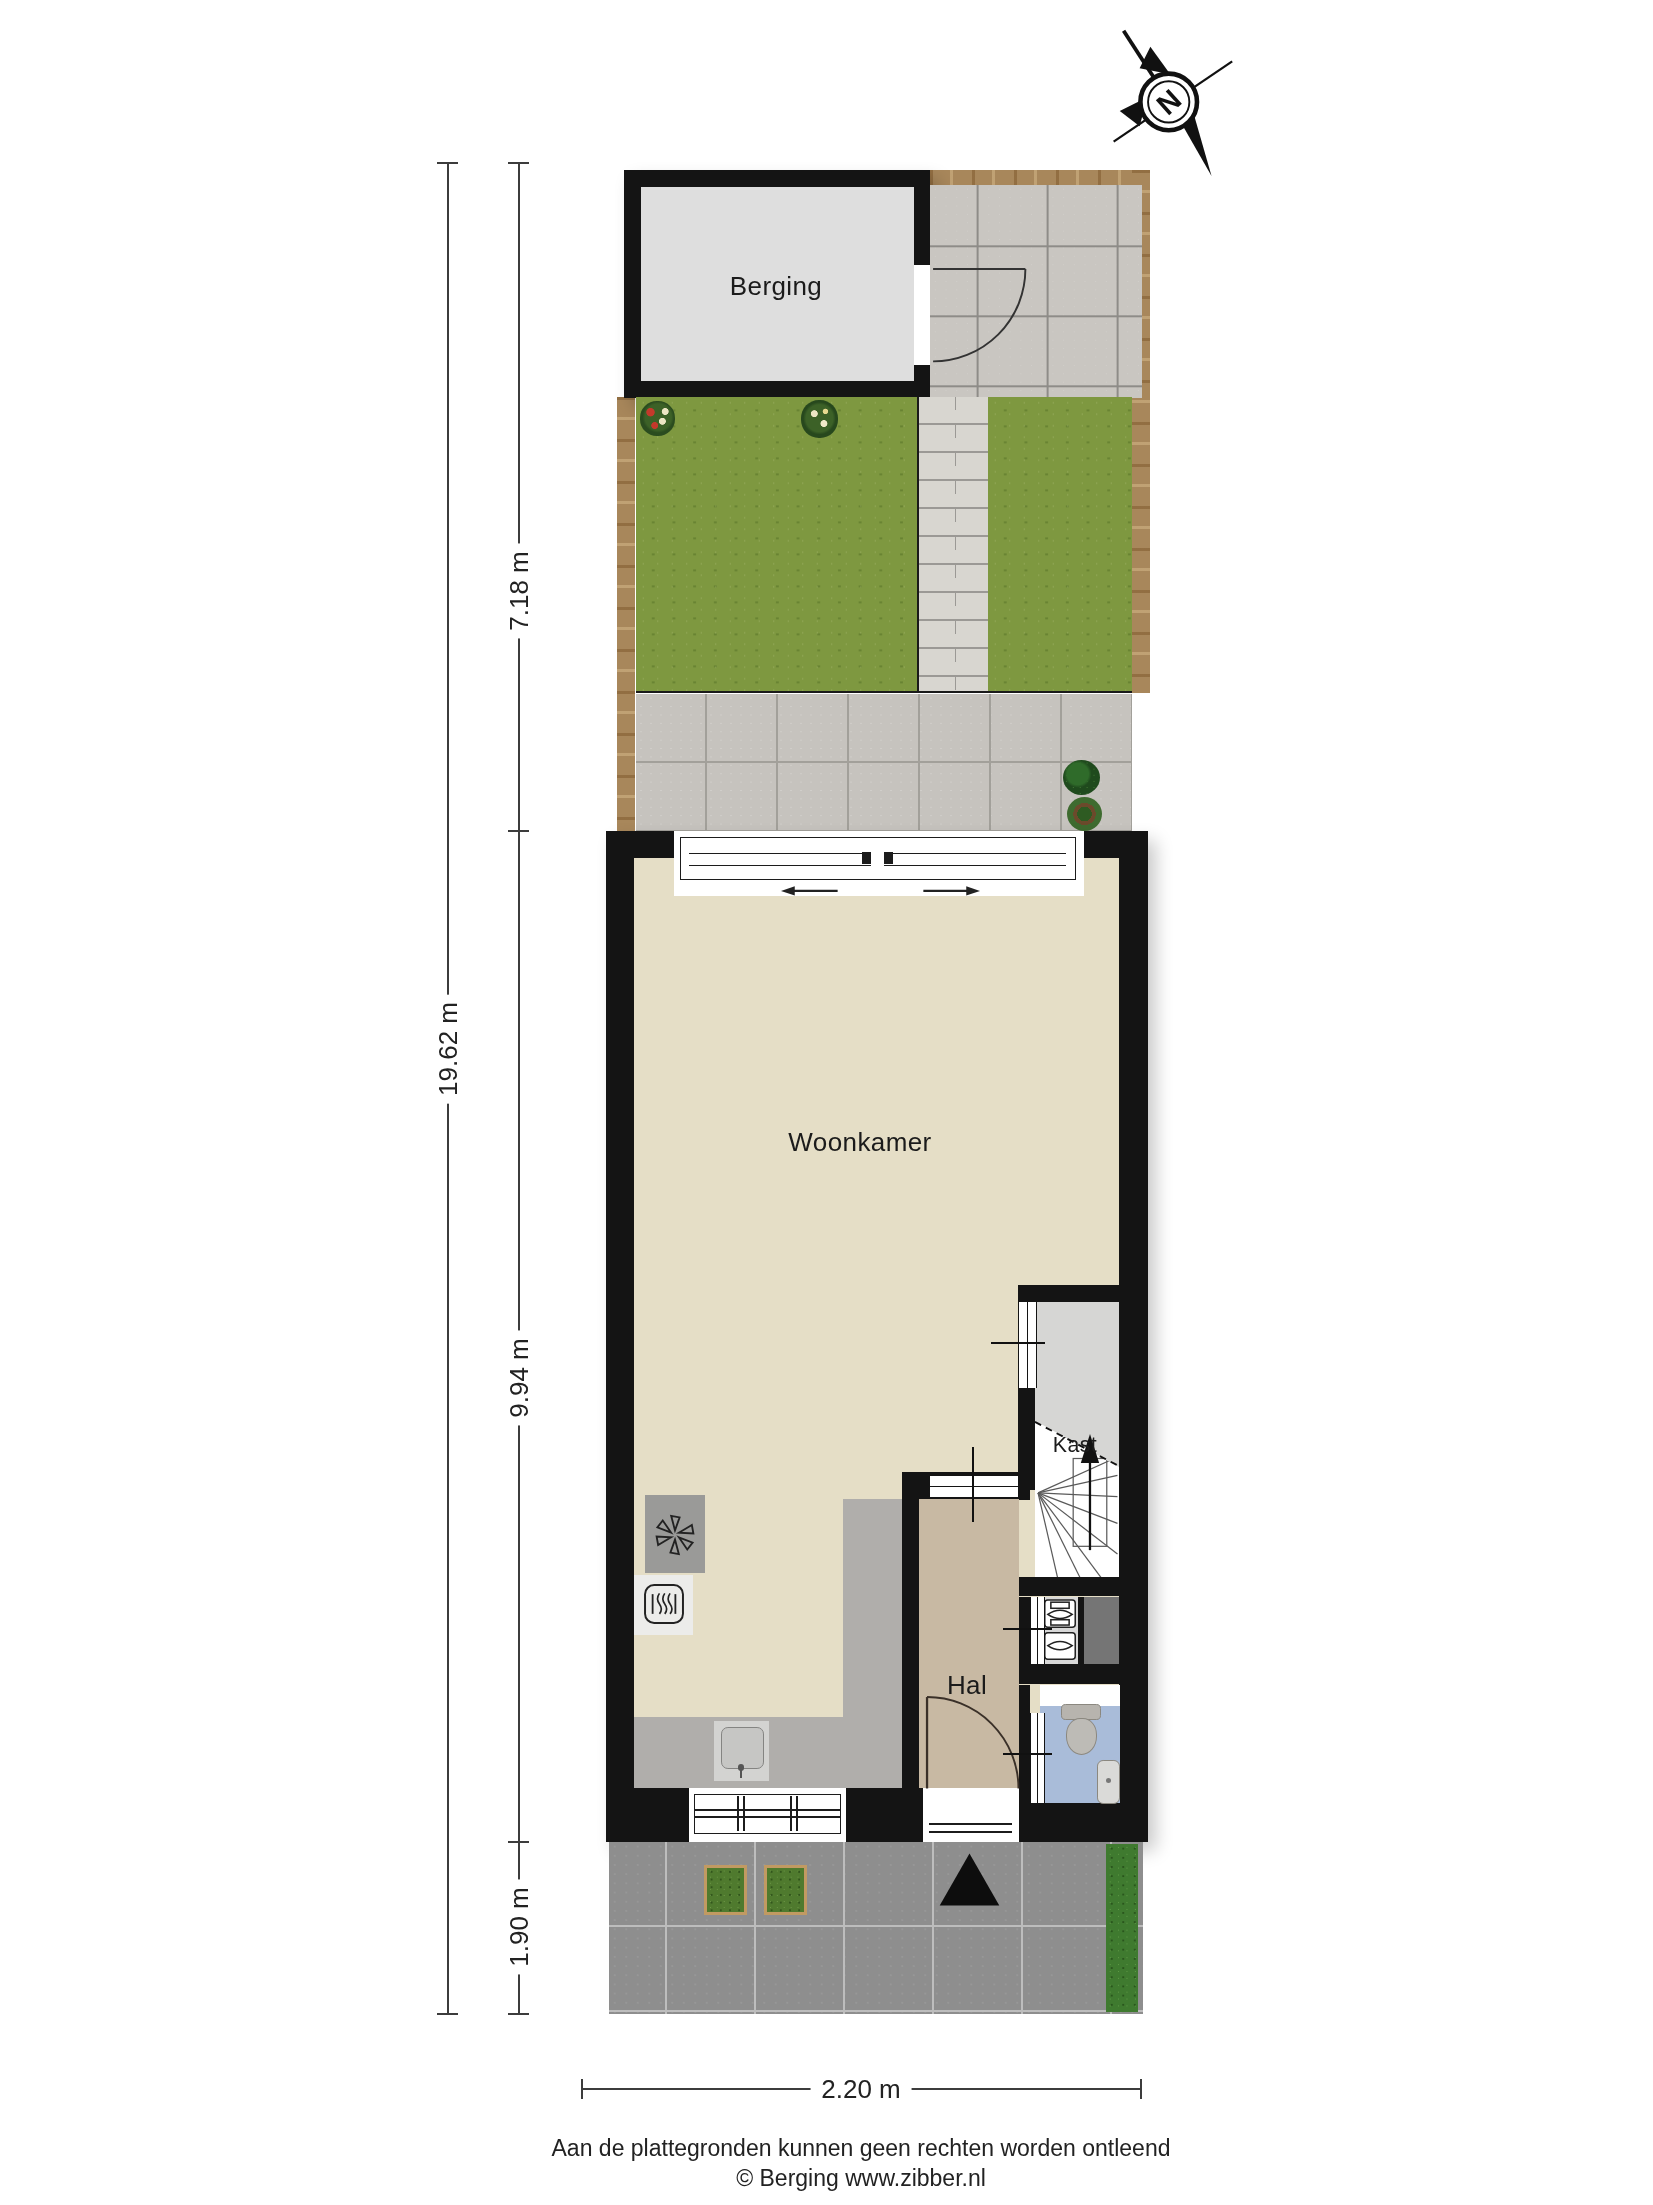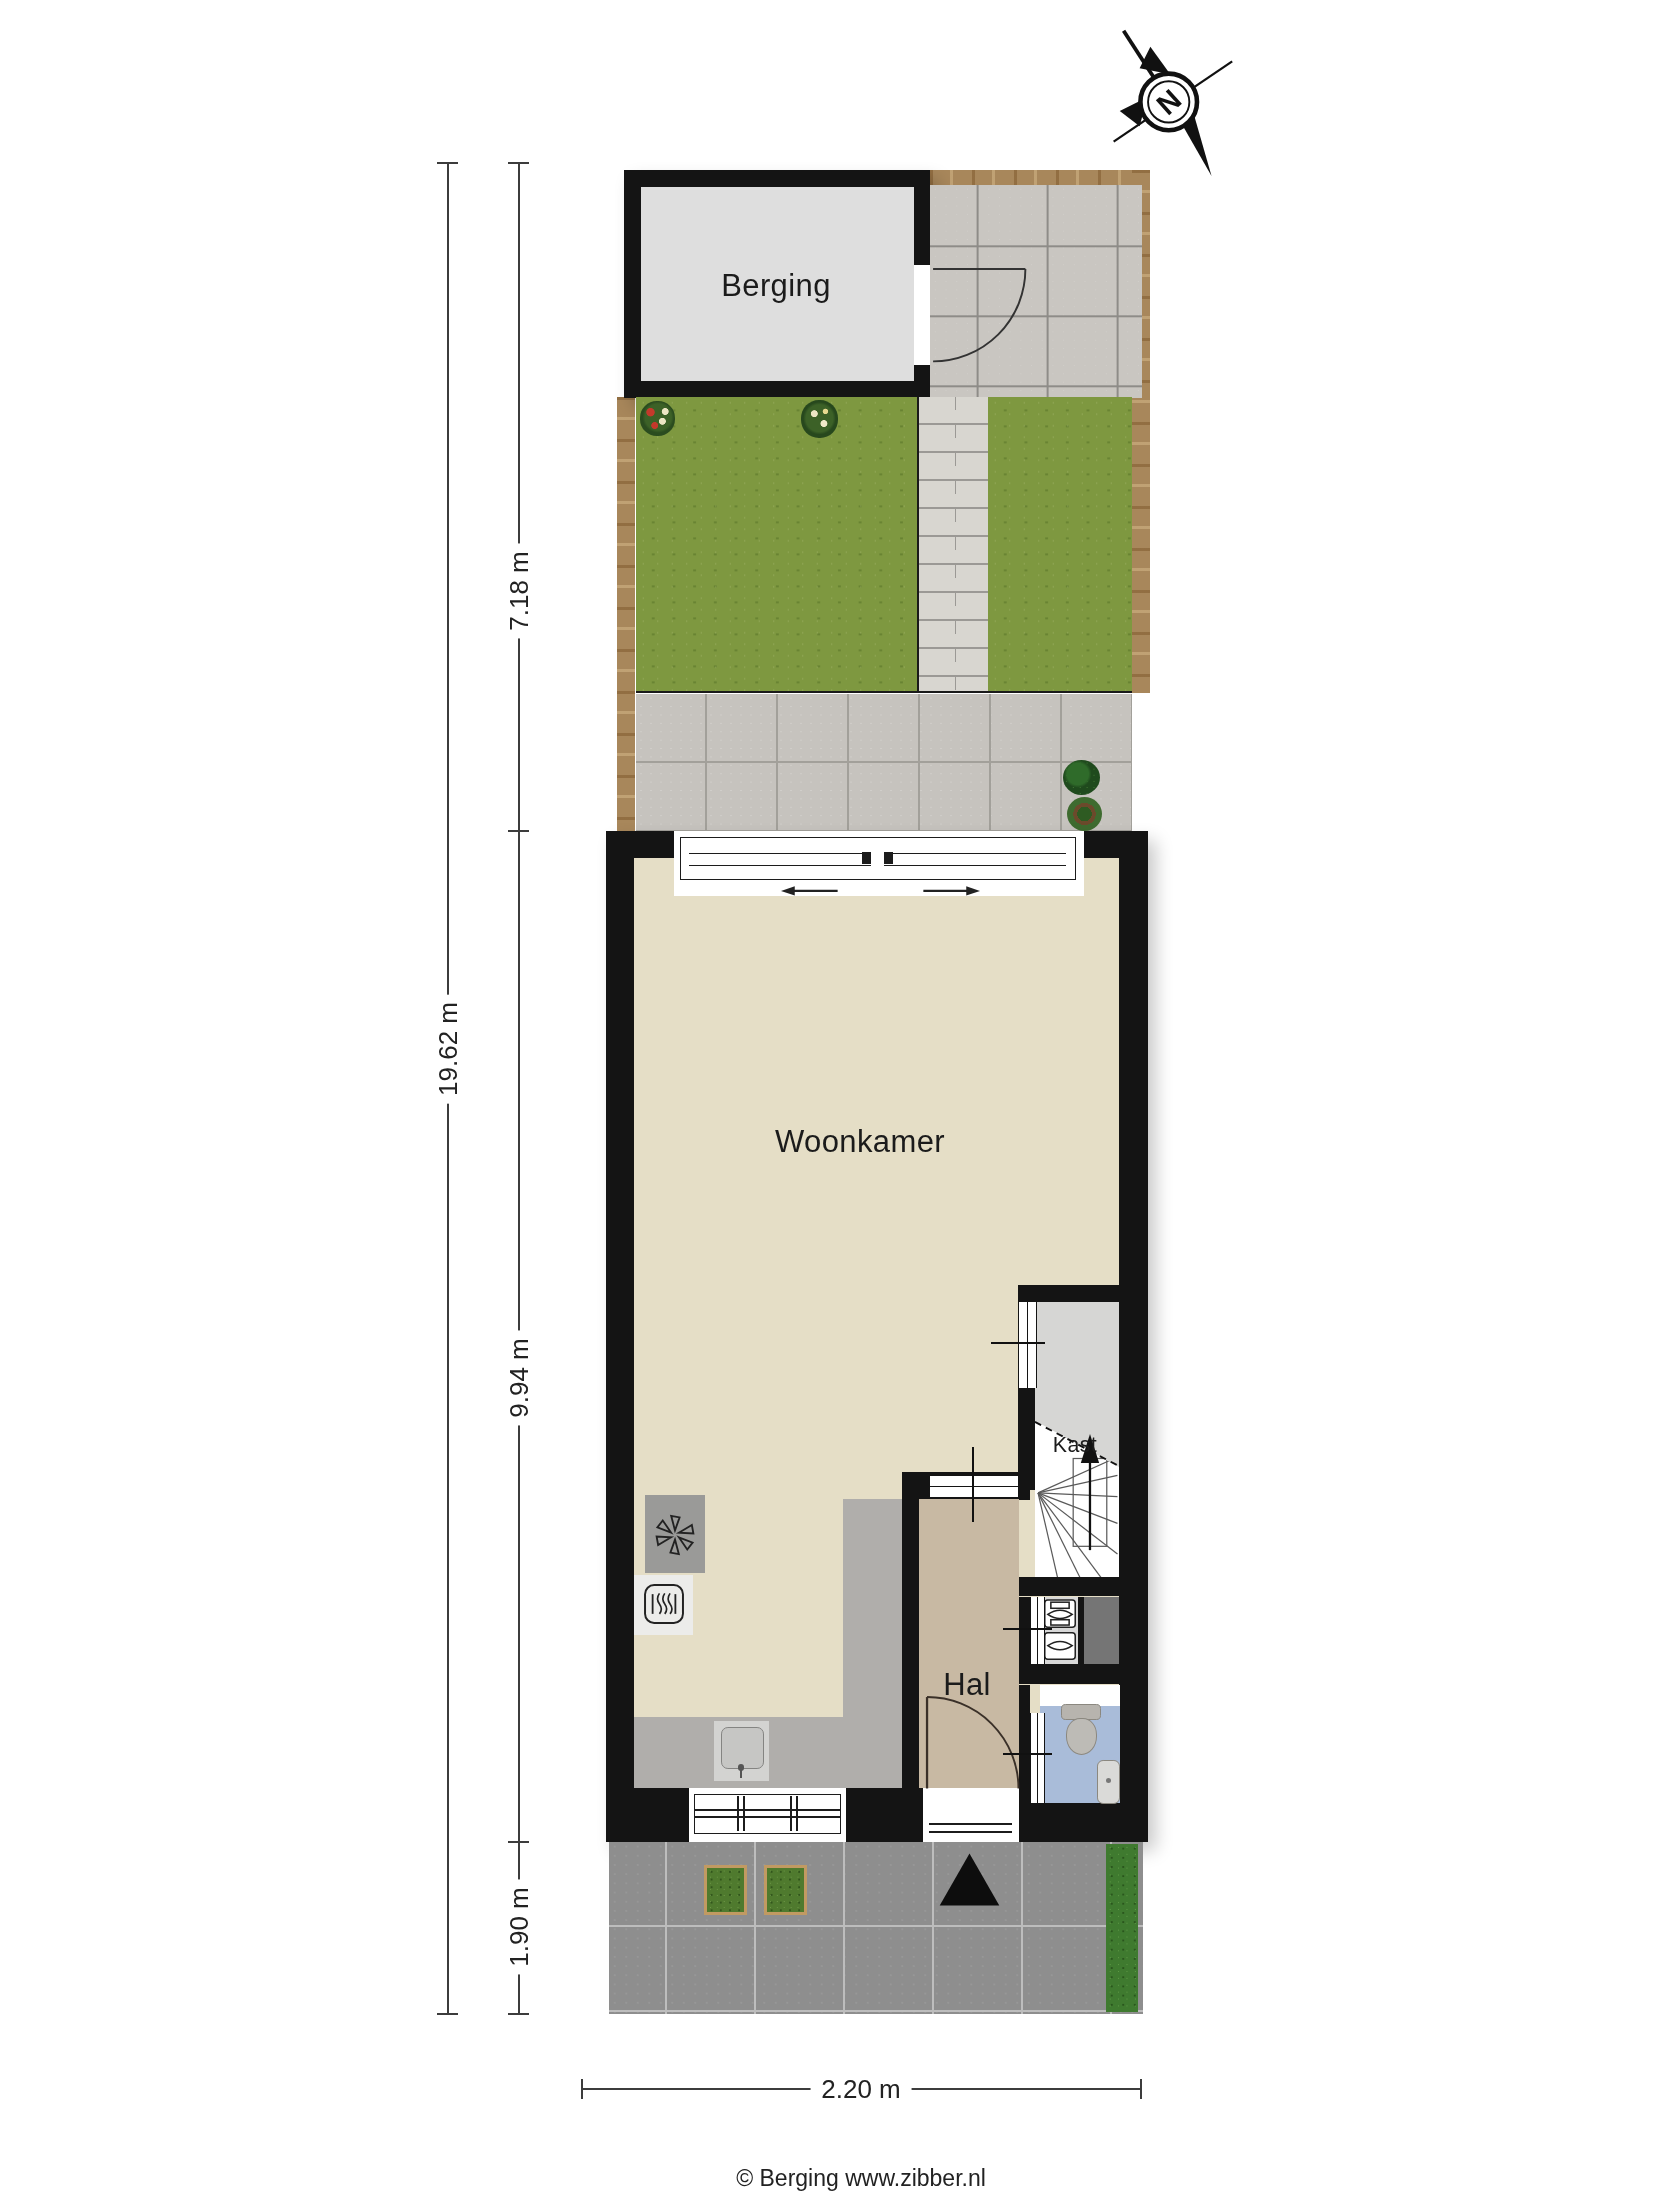--- a/index.html
+++ b/index.html
@@ -1,20 +1,20 @@
 <!DOCTYPE html>
 <html style="--wall: #141414; --living-floor: #E5DEC6; --hall-floor: #C8B9A3; --closet-floor: #D6D6D4; --shed-floor: #DEDEDE; --kitchen-floor: #B0AEAB; --toilet-floor: #A9BCD9; --grass: #7E9840; --fence: #A8875B; --terrace-tile: #C6C3BE; --sidewalk: #8E8E8E; --hedge: #3F7A2F;font-size:12.3px"><head>
 <meta charset="utf-8">
 <style>
   html,body{margin:0;padding:0;background:#fff;}
   body{width:1654px;height:2205px;font-family:"Liberation Sans",sans-serif;}
   .plan{position:relative;width:1654px;height:2205px;background:#fff;overflow:hidden;}
   .abs{position:absolute;}
   
-  .lbl{position:absolute;transform:translate(-50%,-50%);font-size:31px;color:#1b1b1b;white-space:nowrap;letter-spacing:0.4px;}
+  .lbl{position:absolute;transform:translate(-50%,-50%);font-size:26px;color:#1b1b1b;white-space:nowrap;letter-spacing:0.4px;}
   .lbl-sm{font-size:21.4px;}
   .footer-line{position:absolute;left:861px;transform:translateX(-50%);font-size:23px;color:#222;white-space:nowrap;}
   
   .vdim{position:absolute;width:1.5px;background:#3c3c3c;}
   .hdim{position:absolute;height:1.5px;background:#3c3c3c;}
   .tick-h{position:absolute;width:21.4px;height:1.5px;background:#3c3c3c;}
   .tick-v{position:absolute;width:1.5px;height:20px;background:#3c3c3c;}
   .vdim-lbl{position:absolute;transform:translate(-50%,-50%) rotate(-90deg);background:#fff;padding:1.5px 7.7px;font-size:26px;color:#222;white-space:nowrap;}
   .hdim-lbl{position:absolute;transform:translate(-50%,-50%);background:#fff;padding:1.5px 10.7px;font-size:26px;color:#222;white-space:nowrap;}
   
@@ -280,16 +280,17 @@
   <span class="lbl" style="left:967px;top:1685px">Hal</span>
 
   <div class="abs sidewalk" style="left:609px;top:1842px;width:534px;height:172px"></div>
   <div class="abs hedge" style="left:1106px;top:1844px;width:32px;height:168px"></div>
   <div class="abs planter" style="left:704px;top:1865px;width:37px;height:44px"></div>
   <div class="abs planter" style="left:764px;top:1865px;width:37px;height:44px"></div>
   <svg class="abs" style="left:938px;top:1852px;width:63px;height:55px" viewBox="0 0 82 72">
     <polygon points="41,2 2,70 80,70" fill="#0d0d0d"></polygon>
   </svg>
 
+  <span class="footer-line" style="top:2135px">Aan de plattegronden kunnen geen rechten worden ontleend</span>
   <span class="footer-line" style="top:2165px">© Berging www.zibber.nl</span>
 
 </div>
 
 
 </body></html>

